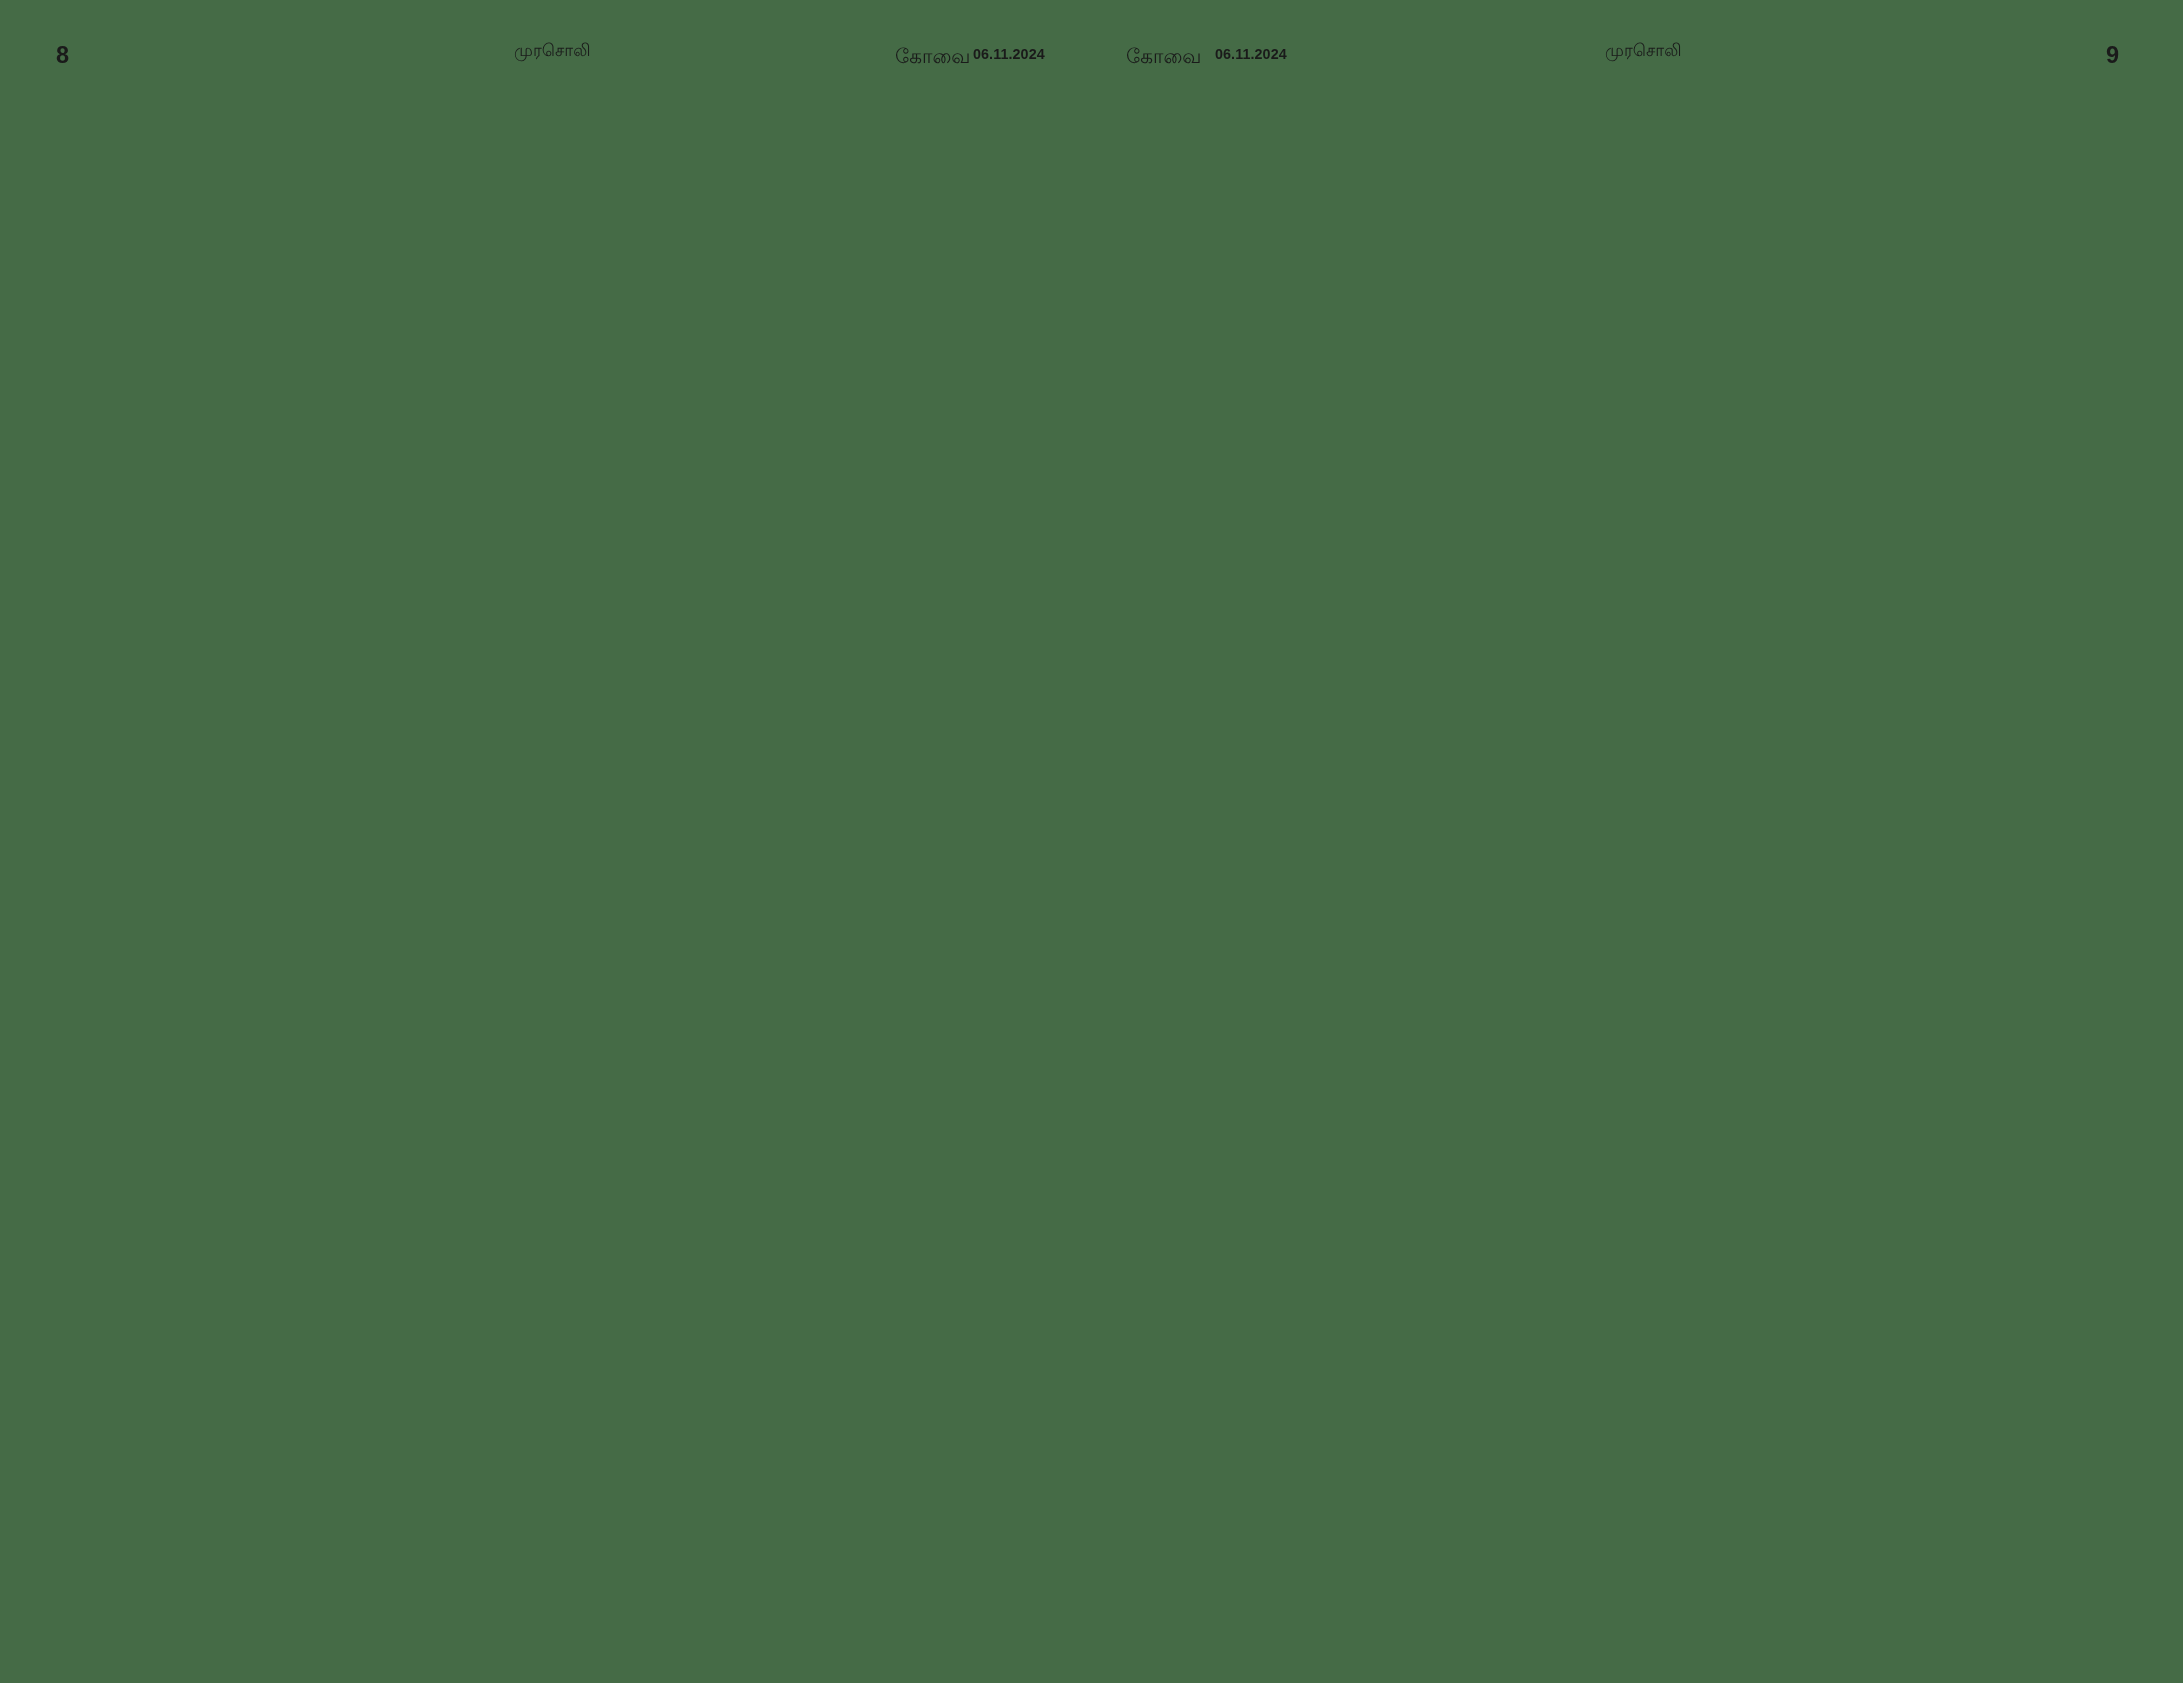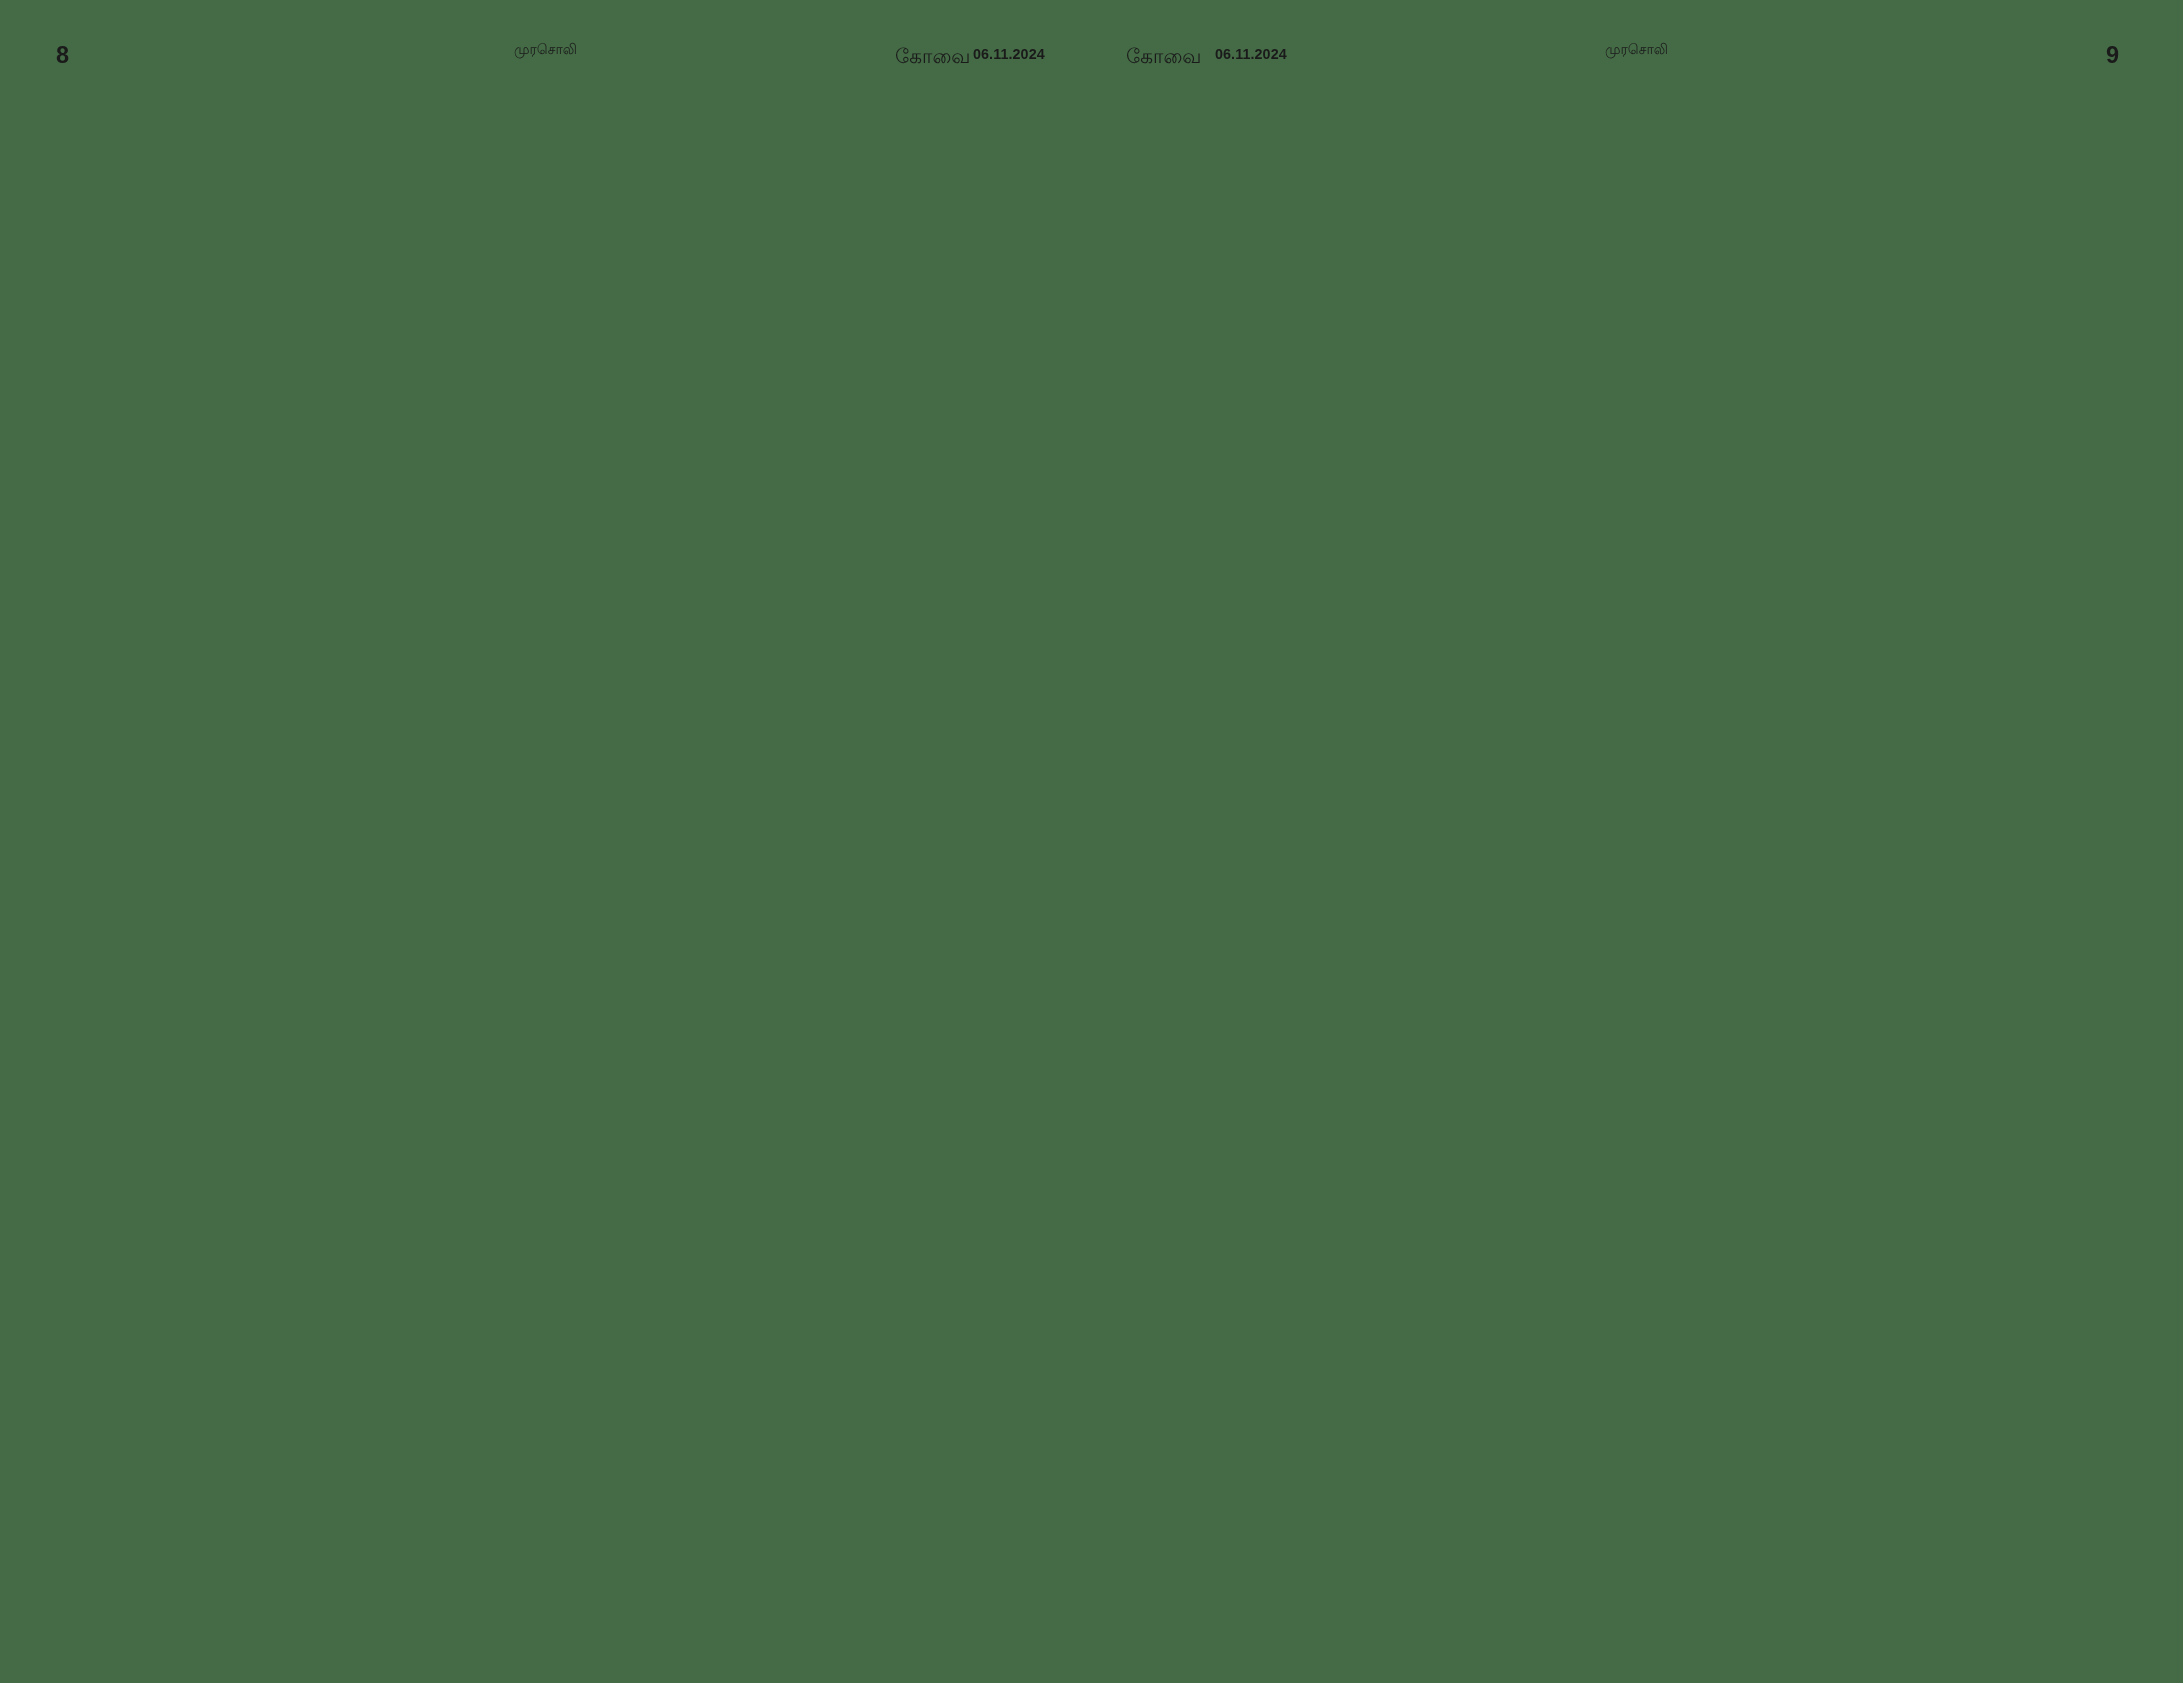--- a/index.html
+++ b/index.html
@@ -37,21 +37,21 @@
     line-height: 1;
   }
 
   .folio {
     font-size: 23.5px;
     font-weight: 700;
     letter-spacing: 0.3px;
   }
 
   .masthead {
-    font-size: 14px;
+    font-size: 17px;
     font-weight: 400;
   }
 
   .place {
     font-size: 20px;
     font-weight: 400;
   }
 
   .date {
     font-size: 14.3px;

